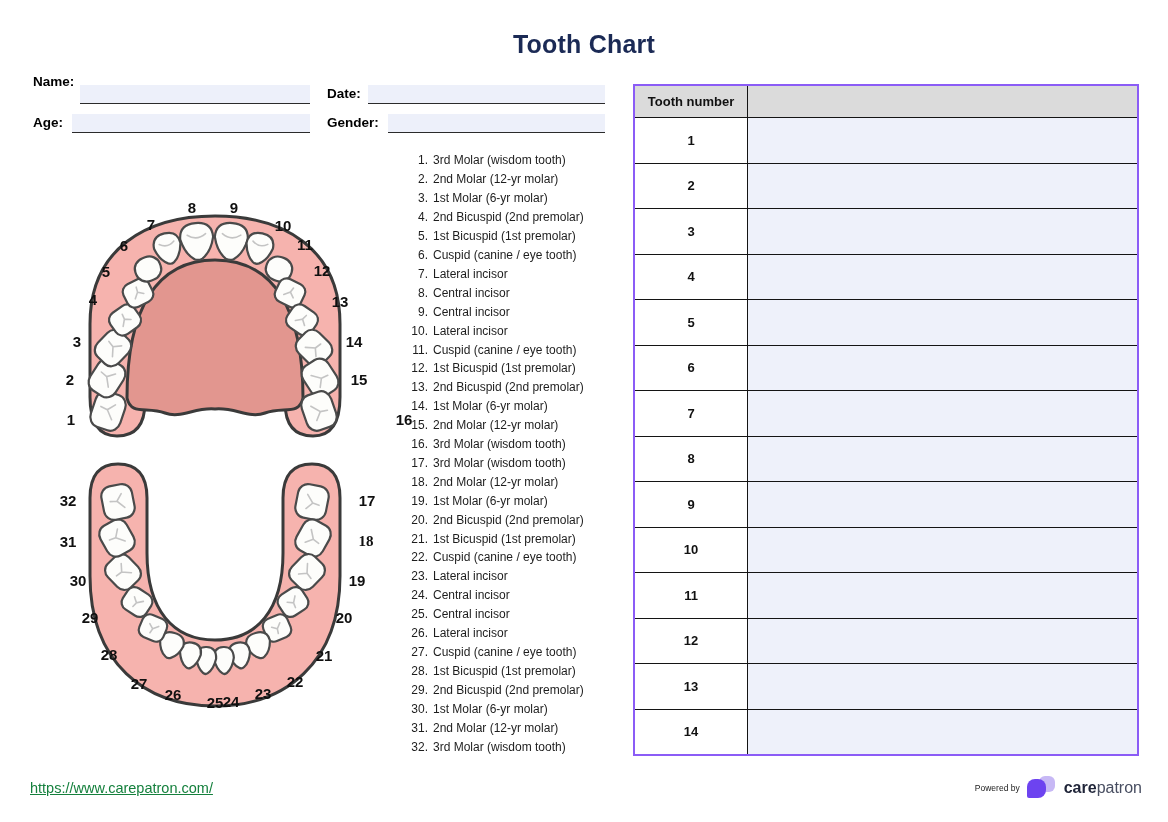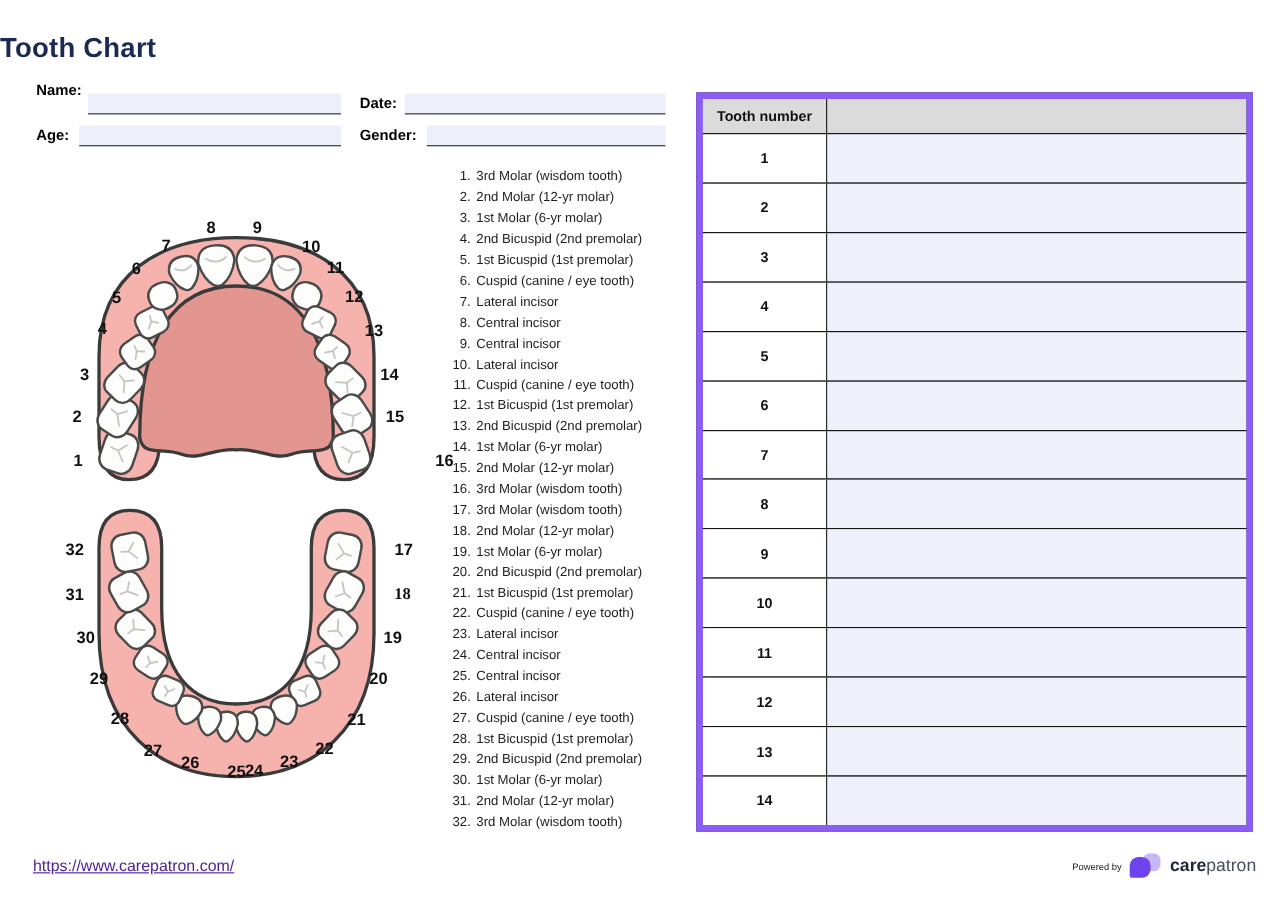--- a/index.html
+++ b/index.html
@@ -1,49 +1,49 @@
 <!DOCTYPE html>
 <html><head>
 <meta charset="utf-8">
 <style>
   html,body{margin:0;padding:0;background:#fff;}
   .page{position:relative;width:1168px;height:822px;background:#ffffff;
         font-family:"Liberation Sans",sans-serif;overflow:hidden;}
 
-  .title{position:absolute;left:0;right:0;top:30px;
+  .title{position:absolute;left:0;right:0;top:30px;text-align:center;
          font-size:25px;font-weight:bold;color:#1b2a55;letter-spacing:.2px;}
 
   .flabel{position:absolute;font-size:13.5px;font-weight:bold;color:#000;
           height:20px;line-height:20px;}
   input.ffield{position:absolute;height:19px;background:#edf0fa;border:none;
           border-bottom:1.3px solid #2b2b2b;outline:none;font-size:13px;color:#222;
           padding:0 4px;box-sizing:border-box;font-family:"Liberation Sans",sans-serif;}
 
   .tooth-list{position:absolute;left:396px;top:151px;width:225px;}
   .tl-item{display:flex;height:18.91px;align-items:center;font-size:12px;color:#1d1d1d;}
   .tl-num{width:32px;text-align:right;margin-right:5px;flex:none;}
 
   .diagram-svg{position:absolute;}
   .num-label{position:absolute;transform:translate(-50%,-50%);
              font-size:15px;font-weight:bold;color:#101010;}
 
   .obs-table{position:absolute;left:633px;top:84px;width:506px;height:672px;
-             border:6px solid #8b5cf6;display:flex;flex-direction:column;
+             border:2px solid #8b5cf6;display:flex;flex-direction:column;
              box-sizing:border-box;background:#0f172a;}
   .tr{display:flex;flex:1;border-top:1.5px solid #141414;min-height:0;}
   .tr.head{flex:none;height:31px;border-top:none;background:#dbdbdb;}
   .td-num{width:113px;flex:none;border-right:1.5px solid #141414;display:flex;
           align-items:center;justify-content:center;font-size:13px;font-weight:bold;
           color:#111;background:#fff;box-sizing:border-box;}
   .td-obs{flex:1;background:#eef1fa;}
   .tr.head .td-num{background:#dbdbdb;}
   .tr.head .td-obs{background:#dbdbdb;display:flex;align-items:center;
                    padding-left:12px;font-weight:bold;font-size:13px;color:#111;}
 
-  .footer-url{position:absolute;left:30px;top:780px;font-size:14.5px;color:#4c1d95;
+  .footer-url{position:absolute;left:30px;top:780px;font-size:14.5px;color:#15803d;
               text-decoration:underline;cursor:pointer;}
   .powered{position:absolute;right:26px;top:776px;display:flex;align-items:center;gap:7px;}
   .powered-label{font-size:8.5px;color:#1a1a1a;padding-left:24px;}
   .logo{position:relative;width:30px;height:24px;flex:none;}
   .logo-light{position:absolute;right:2px;top:0;width:16px;height:16px;
               border-radius:6px;background:#c7b8f5;}
   .logo-dark{position:absolute;left:0;top:3px;width:19px;height:19px;
              border-radius:8px 8px 8px 2px;background:#6d43f0;}
   .brand{font-size:16px;color:#1f2438;}
   .brand .b-care{font-weight:bold;}

